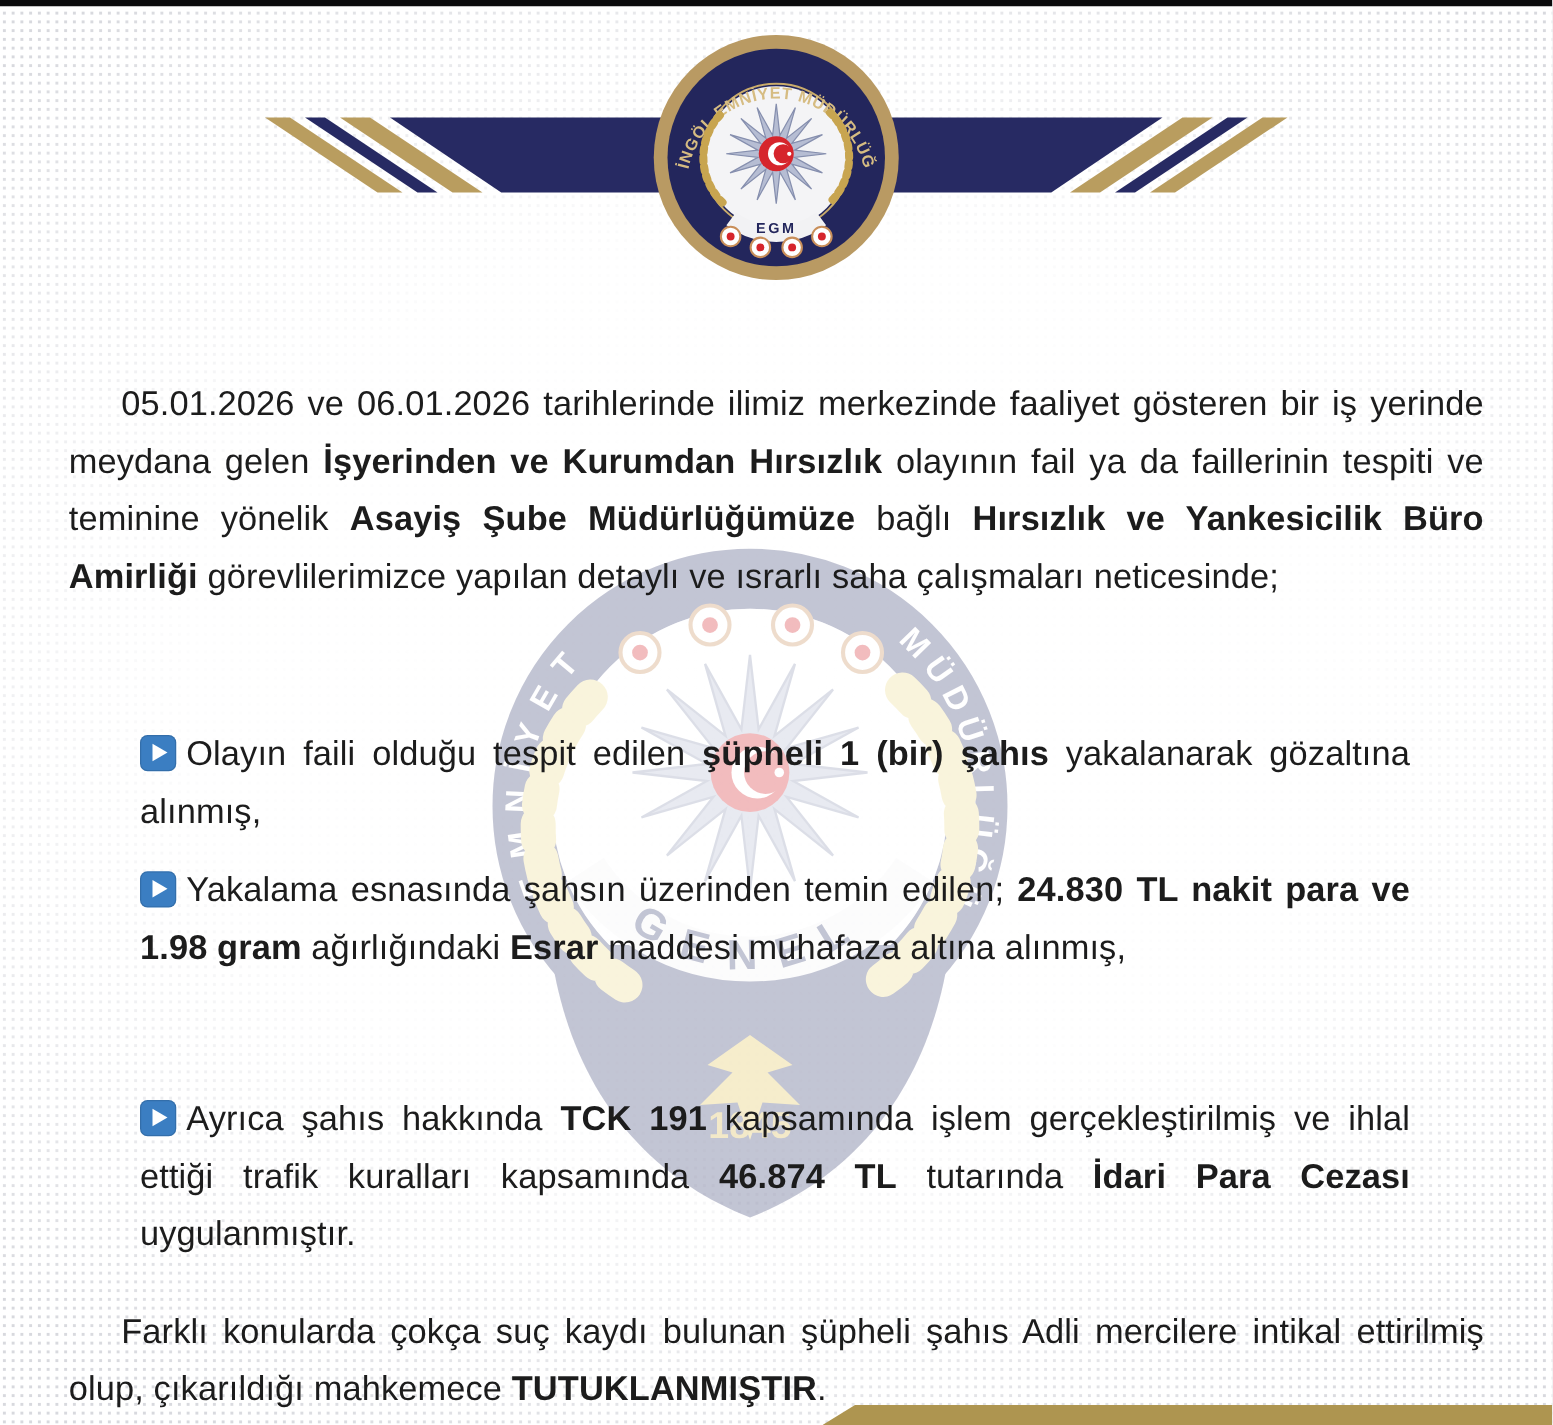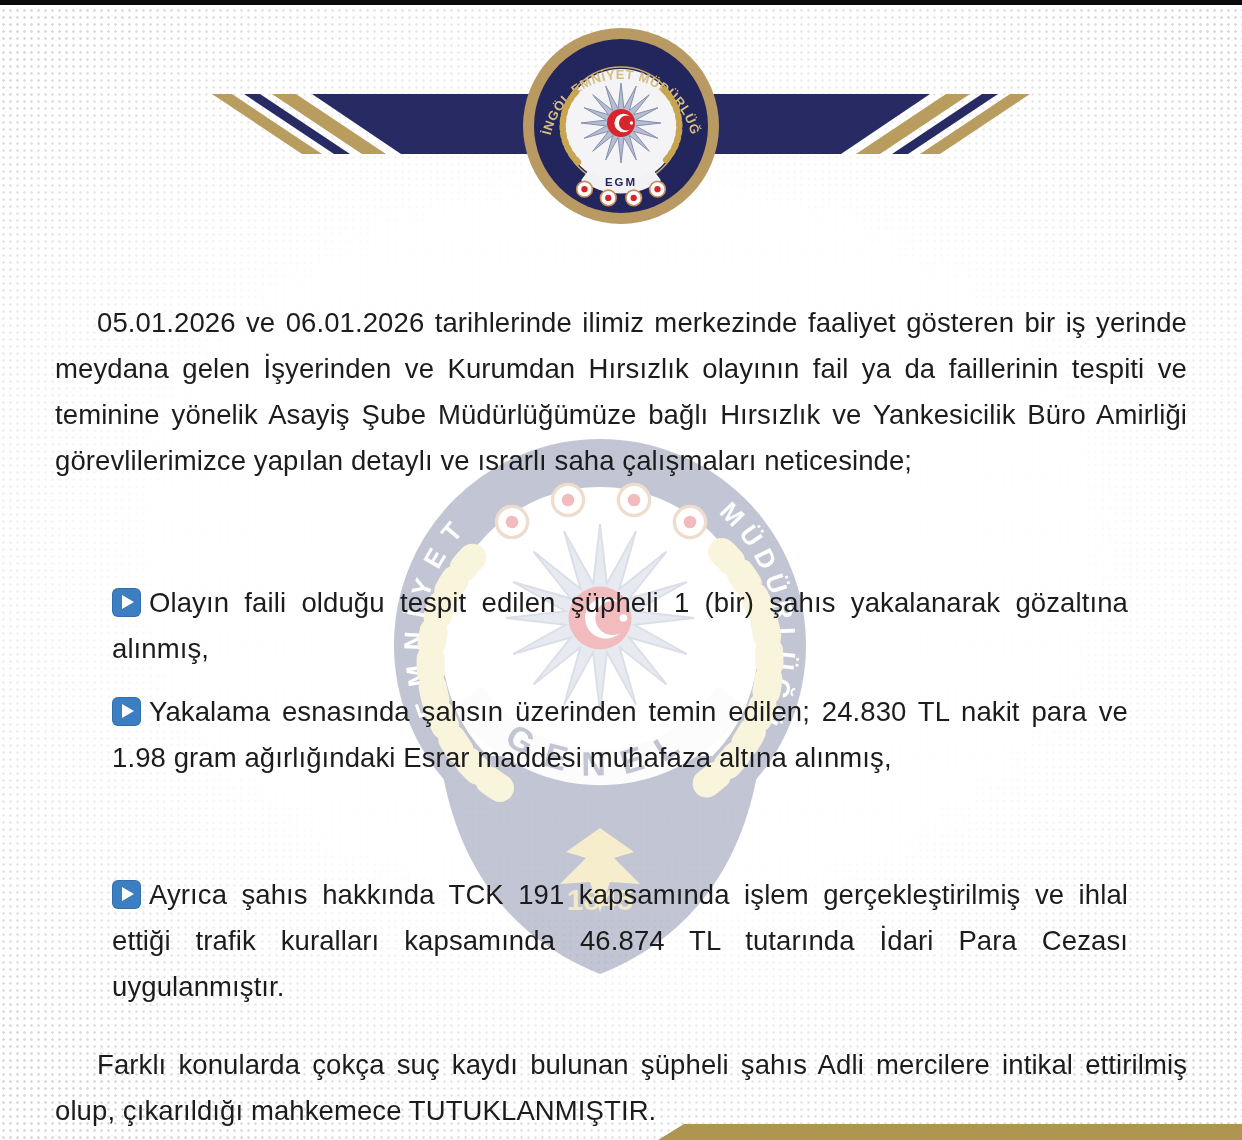--- a/index.html
+++ b/index.html
@@ -33,21 +33,21 @@
   .para.indent{text-indent:42px;}
   .intro{top:272px;}
   .closing{top:1022px;margin-top:20px;}
   .bullet{
     position:absolute;left:112px;width:1016px;
     font-size:27.5px;line-height:46px;text-align:justify;letter-spacing:.1px;
   }
   .bullet-1{top:552px;}
   .bullet-2{top:668px;margin-top:21px;}
   .bullet-3{top:832px;margin-top:40px;}
-  .b{font-weight:400;}
+  .b{font-weight:700;}
   .play{
     display:inline-block;width:29px;height:29px;border-radius:6px;
     background:var(--bullet-blue,#3b7ec2);position:relative;vertical-align:-5px;margin-right:8px;
     box-shadow:inset 0 0 0 1px rgba(0,0,0,.12);
   }
   .play::after{
     content:"";position:absolute;left:10px;top:7px;width:0;height:0;
     border-left:12px solid #ffffff;border-top:7.5px solid transparent;border-bottom:7.5px solid transparent;
   }
   .bottom-band{

